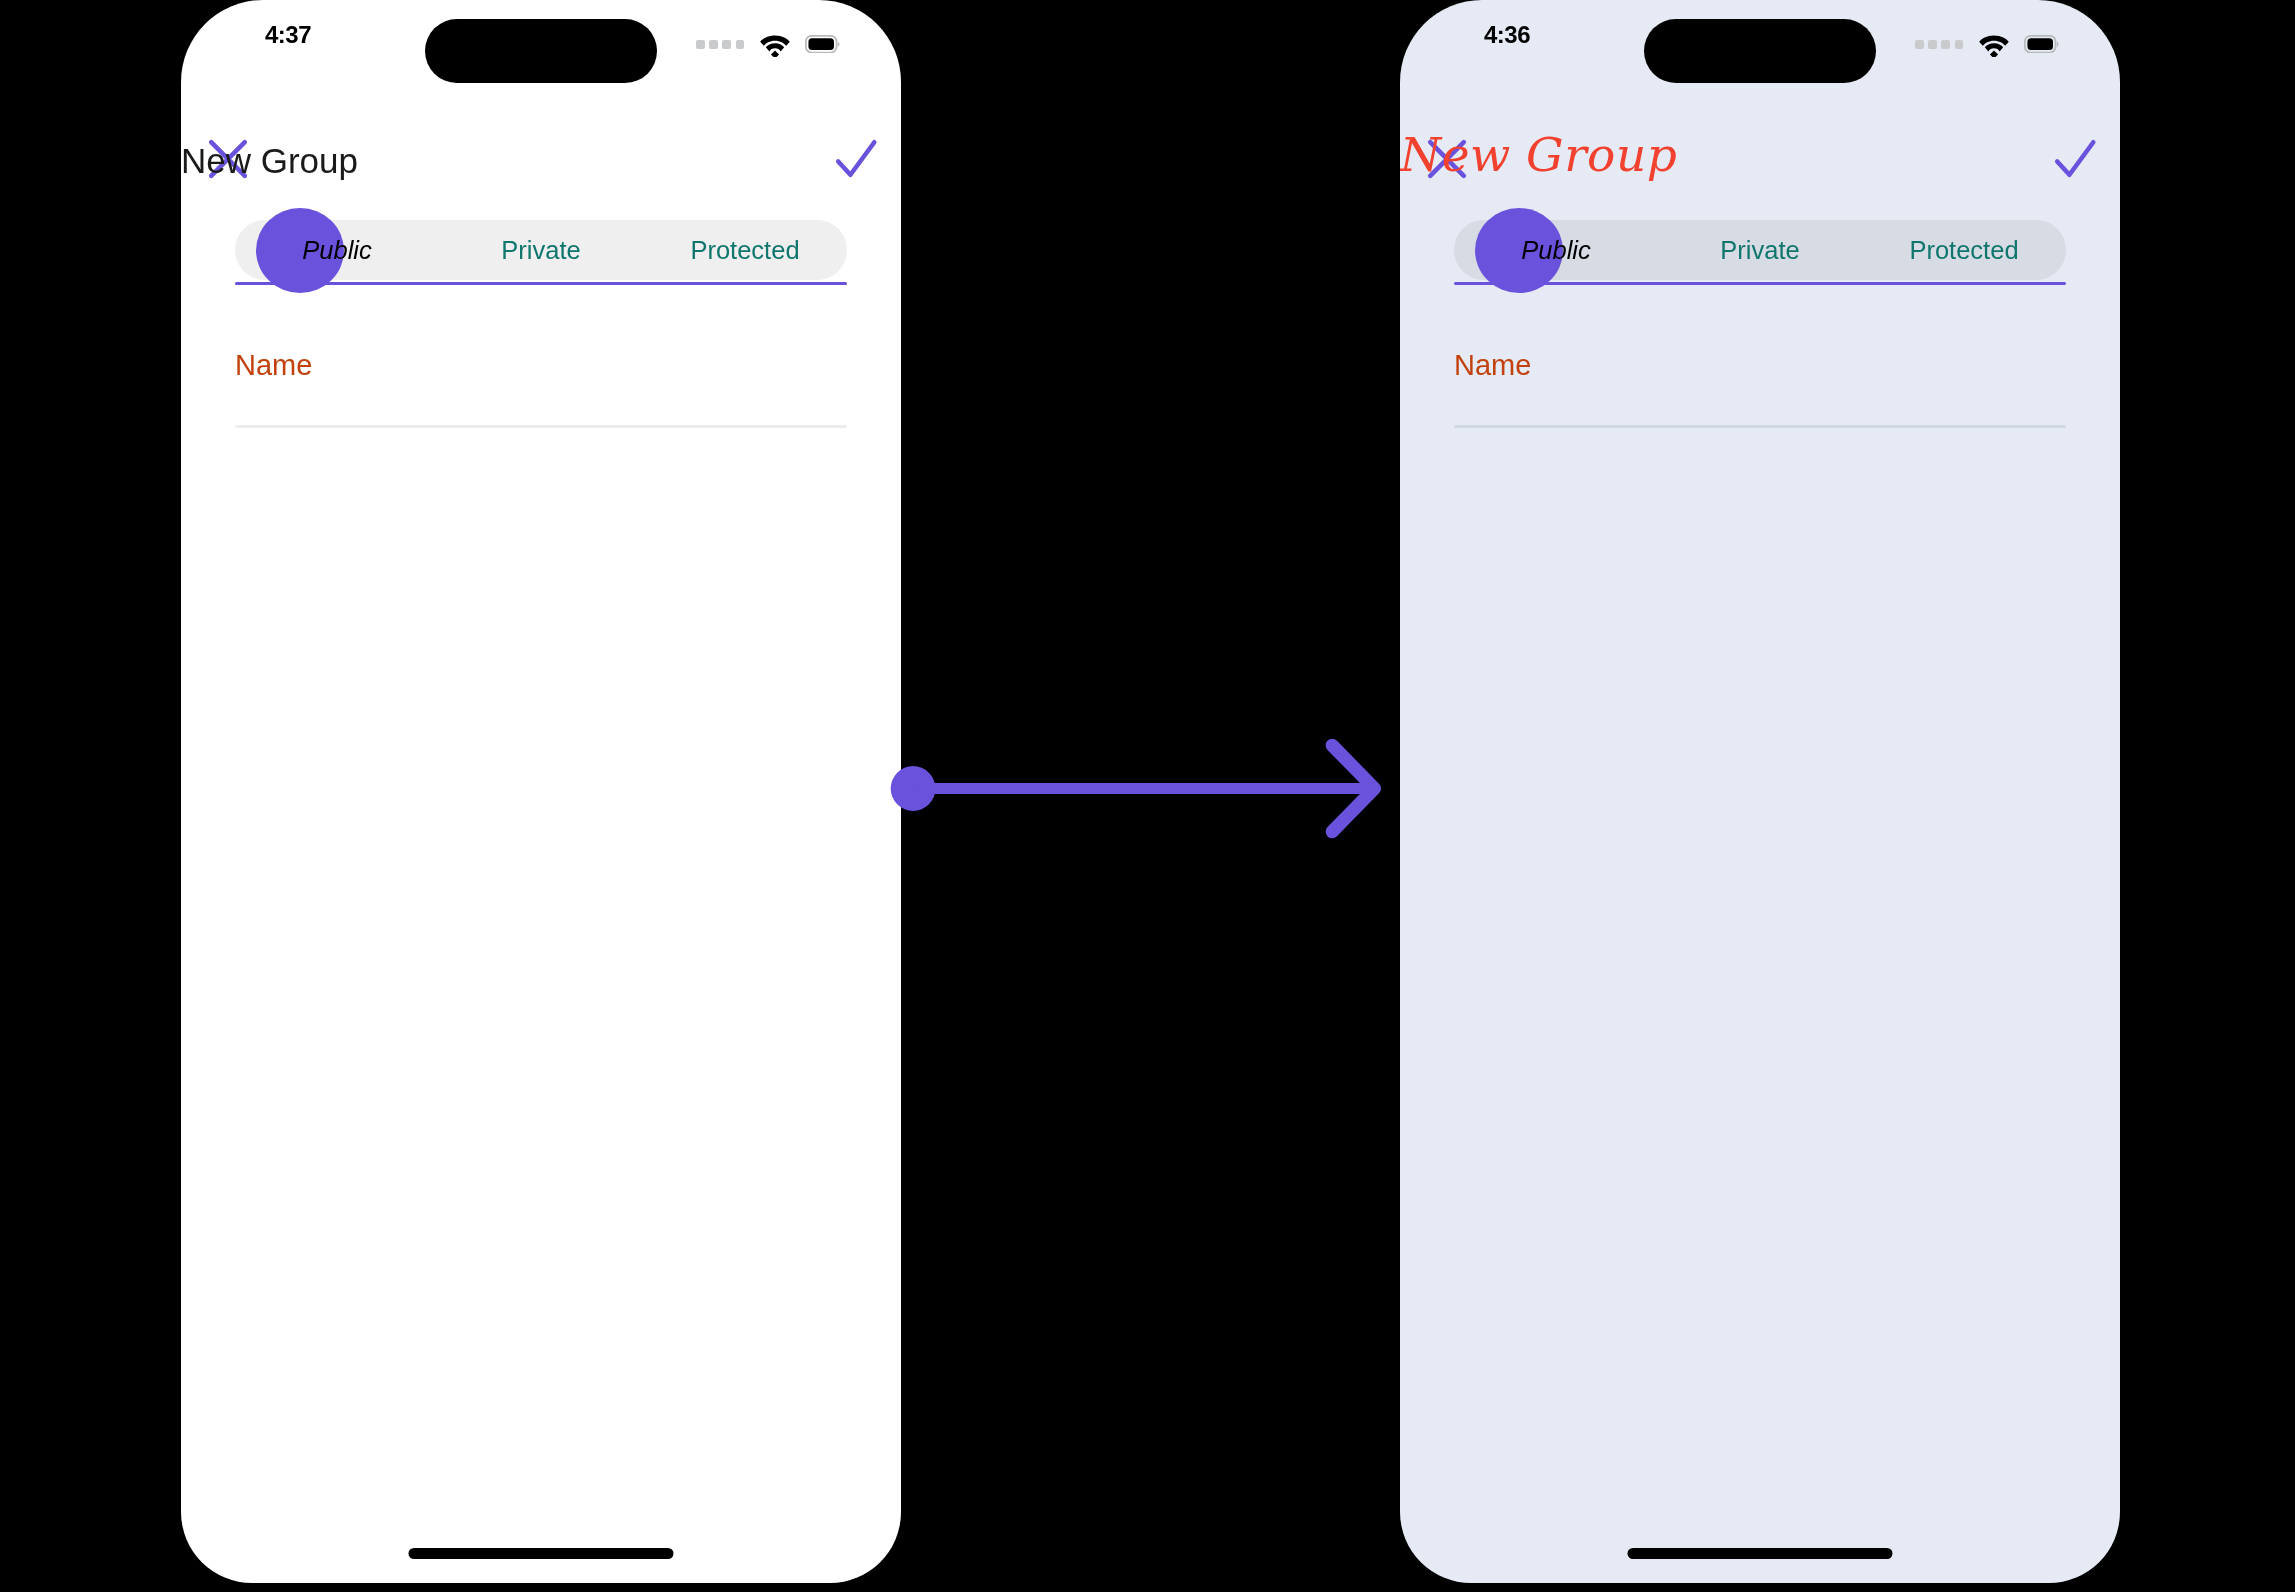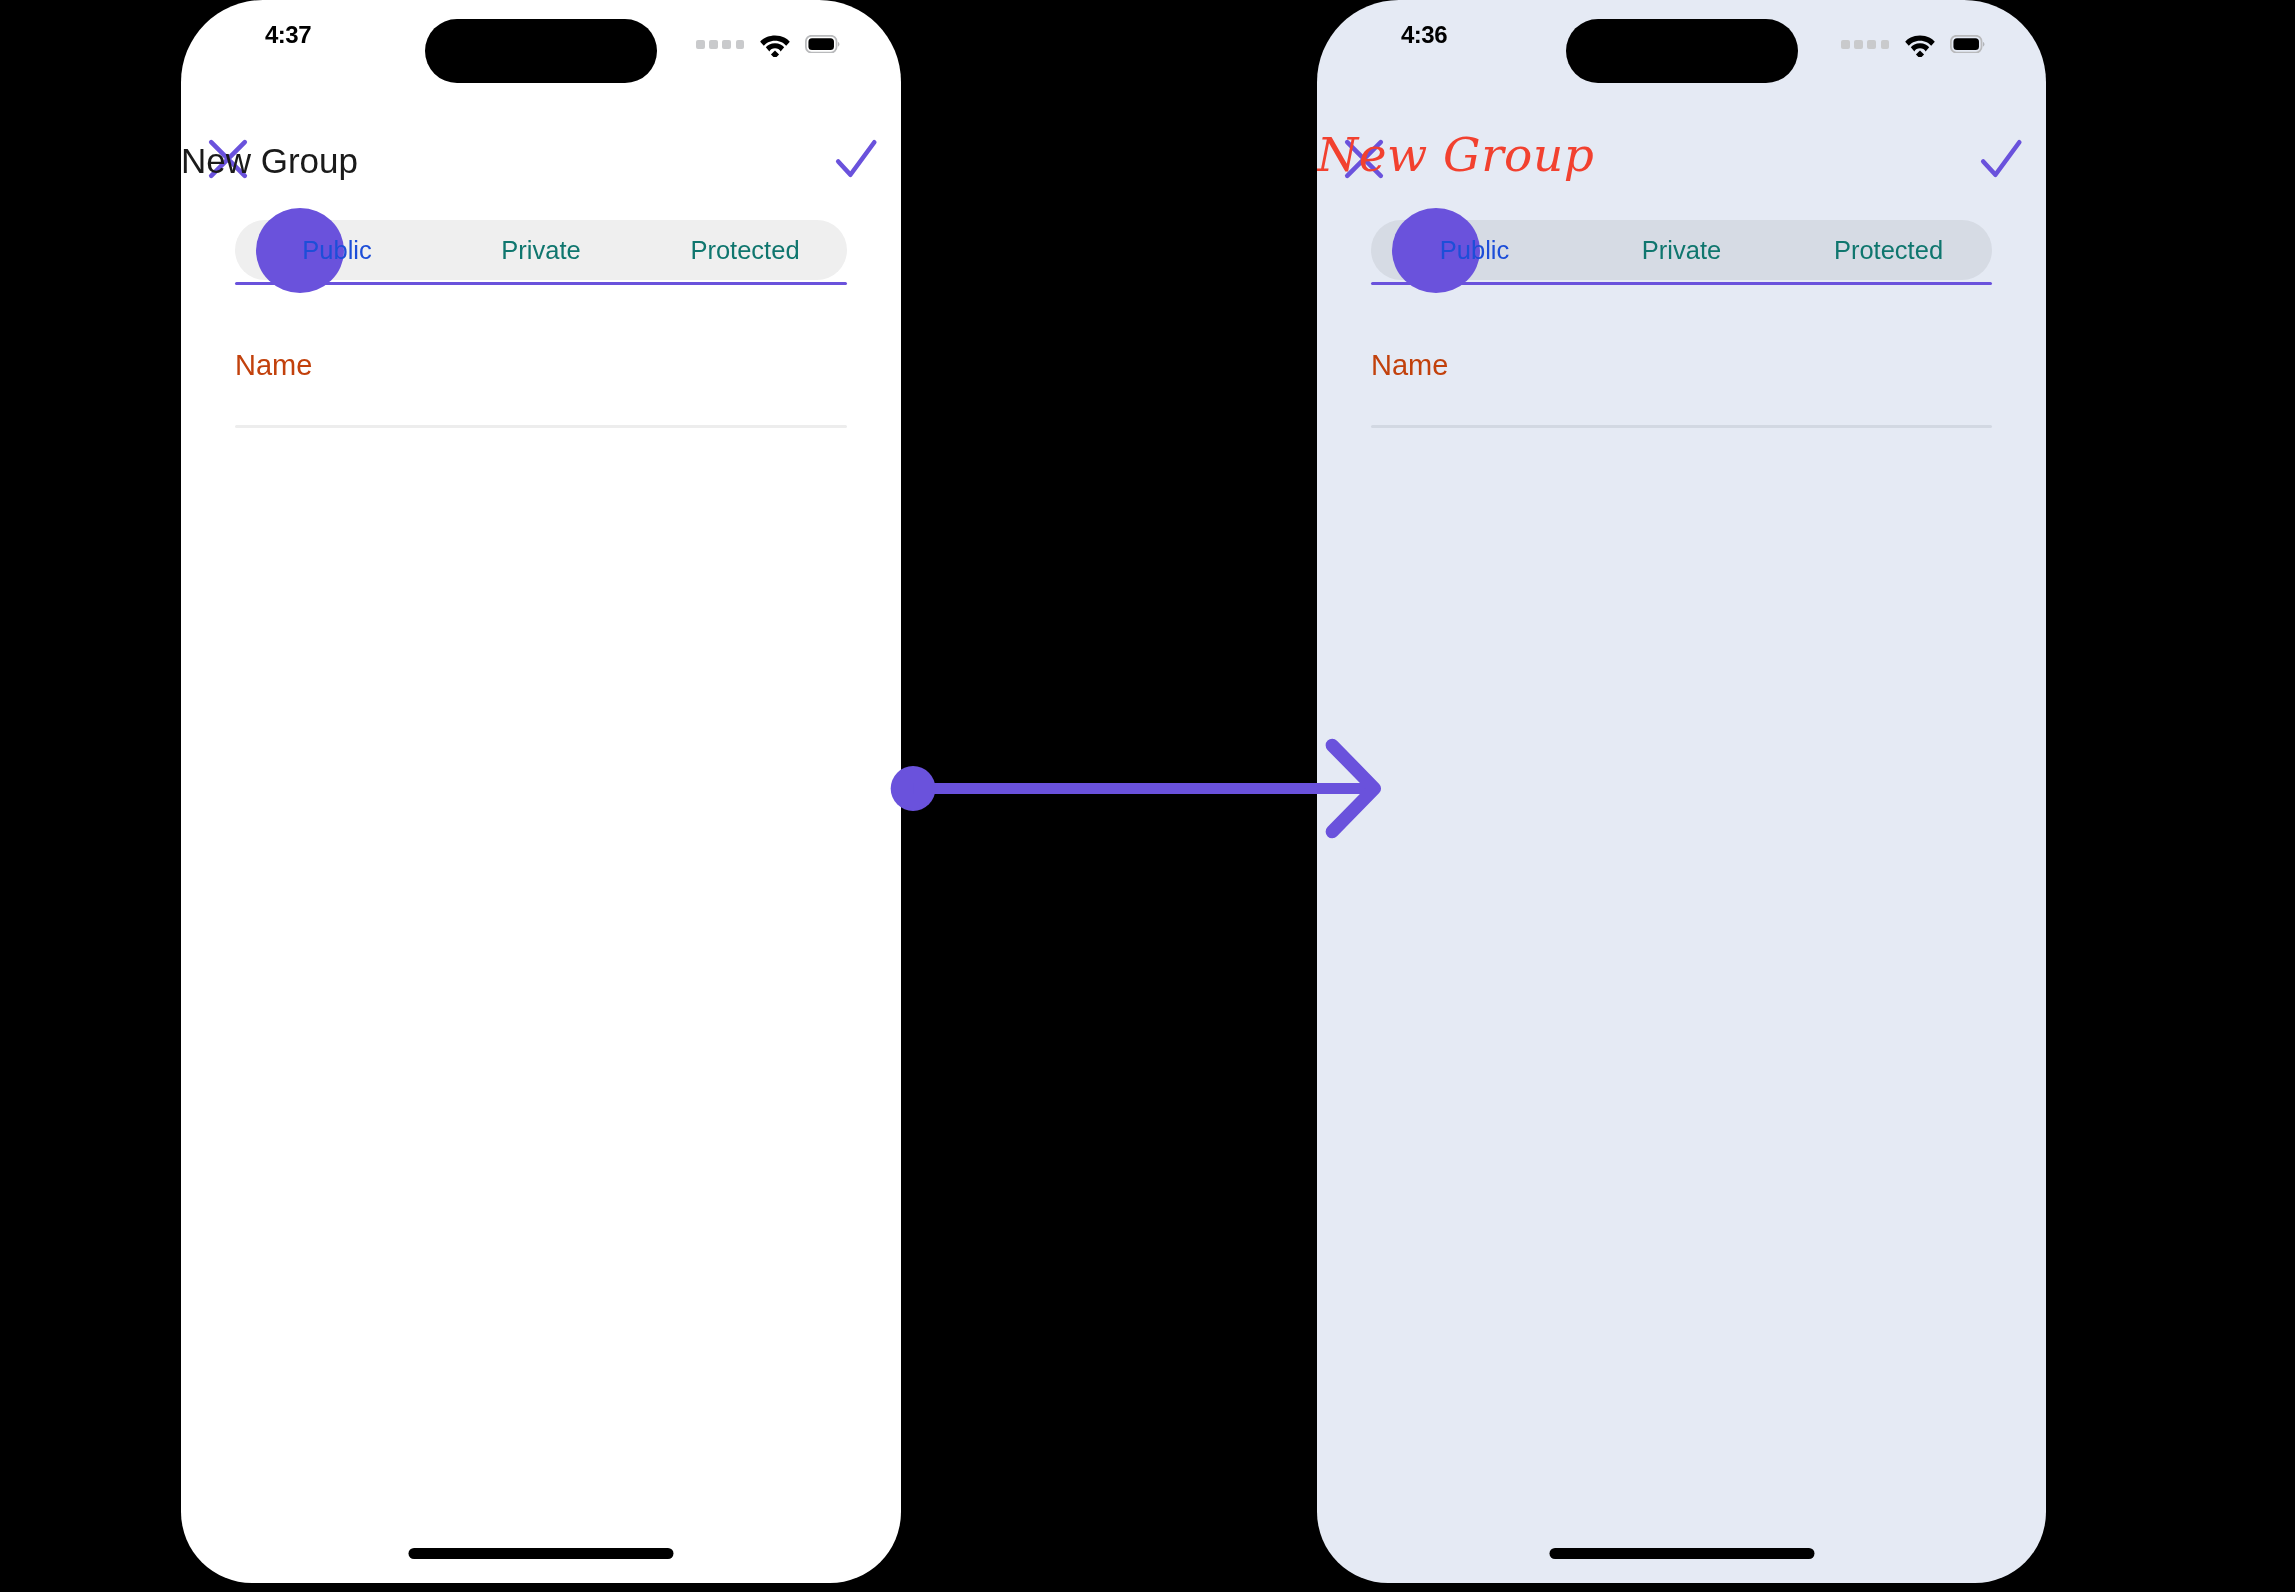--- a/index.html
+++ b/index.html
@@ -18,21 +18,21 @@
   
   .phone {
     position: absolute;
     top: 0;
     width: 720px;
     height: 1583px;
     border-radius: 82px 82px 71px 71px;
     overflow: hidden;
   }
   #phone-before { left: 181px; background: #FFFFFF; }
-  #phone-after  { left: 1317px; background: #E5EAF4; padding-left: 9px; }
+  #phone-after  { left: 1400px; background: #E5EAF4; }
 
   
   .status-bar {
     position: absolute;
     top: 0;
     left: 0;
     right: 0;
     height: 89px;
   }
   .status-time {
@@ -143,21 +143,21 @@
   }
   .seg-item {
     flex: 1;
     text-align: center;
     font-size: 25.5px;
     color: #0f766e;
     position: relative;
     z-index: 2;
     font-family: "Liberation Sans", sans-serif;
   }
-  .seg-item.active { color: #1d4ed8; }
+  .seg-item.active { color: #000000; font-style: italic; }
   .seg-underline {
     position: absolute;
     left: 0; right: 0;
     bottom: -5.1px;
     height: 3.6px;
     background: #6A52DC;
     border-radius: 2px;
   }
 
   

